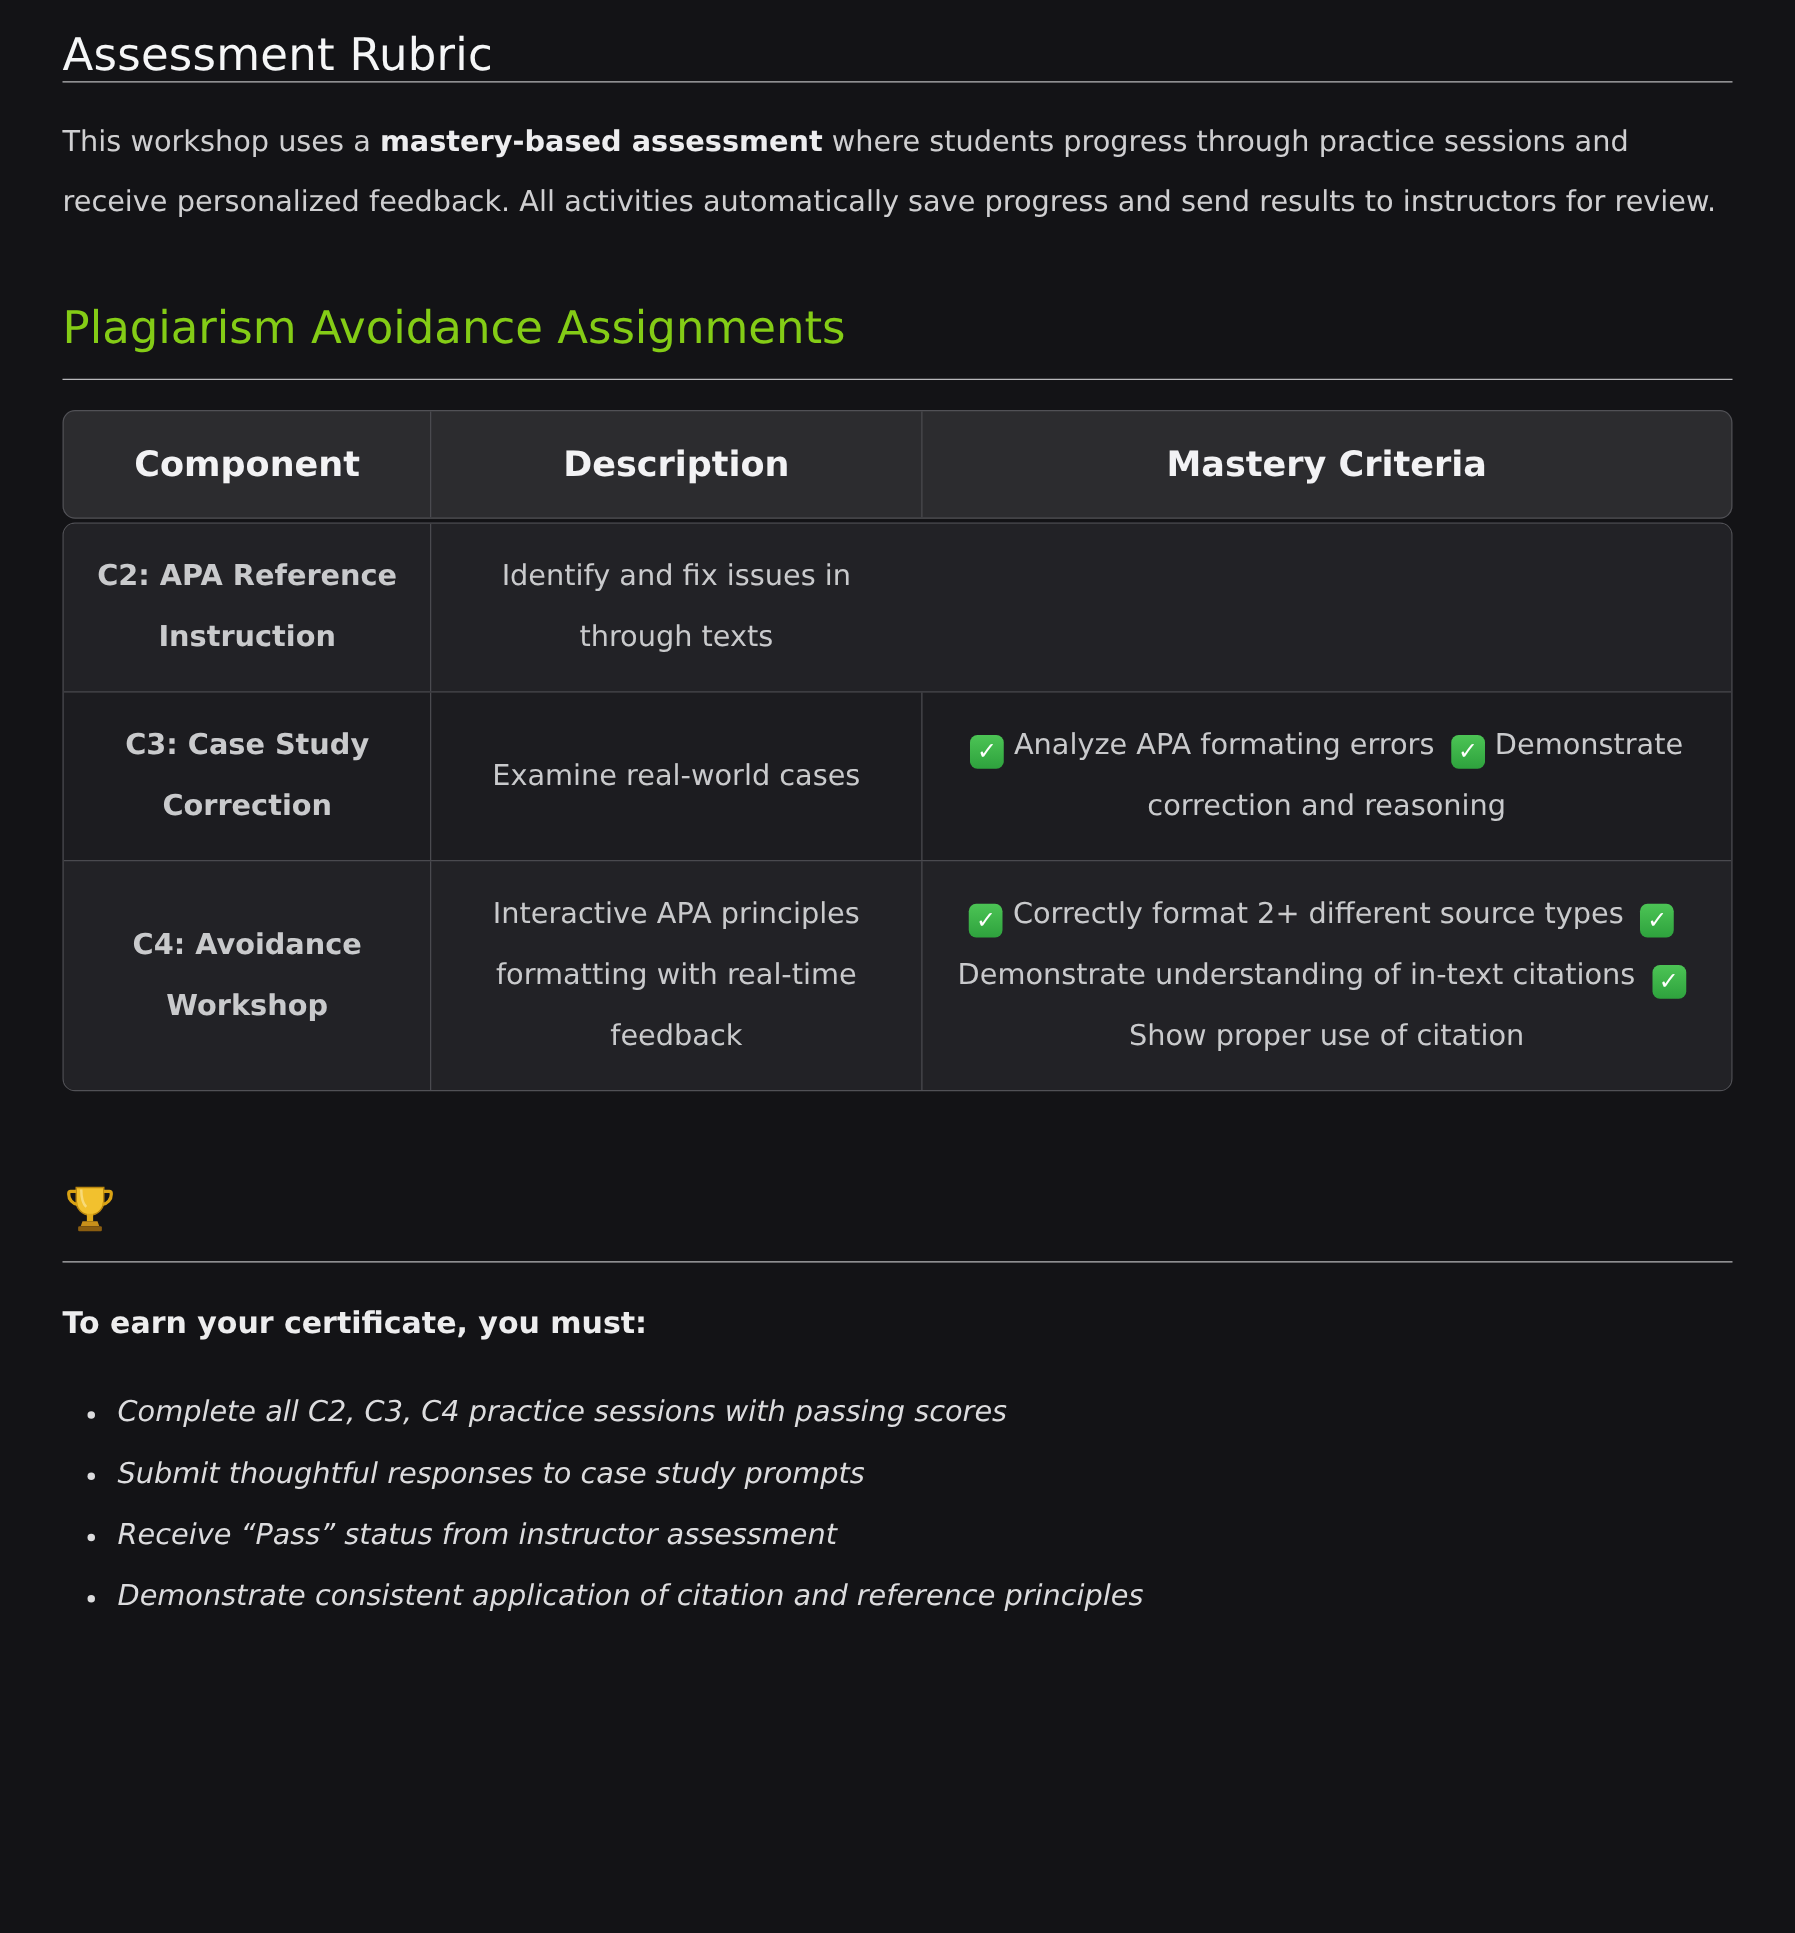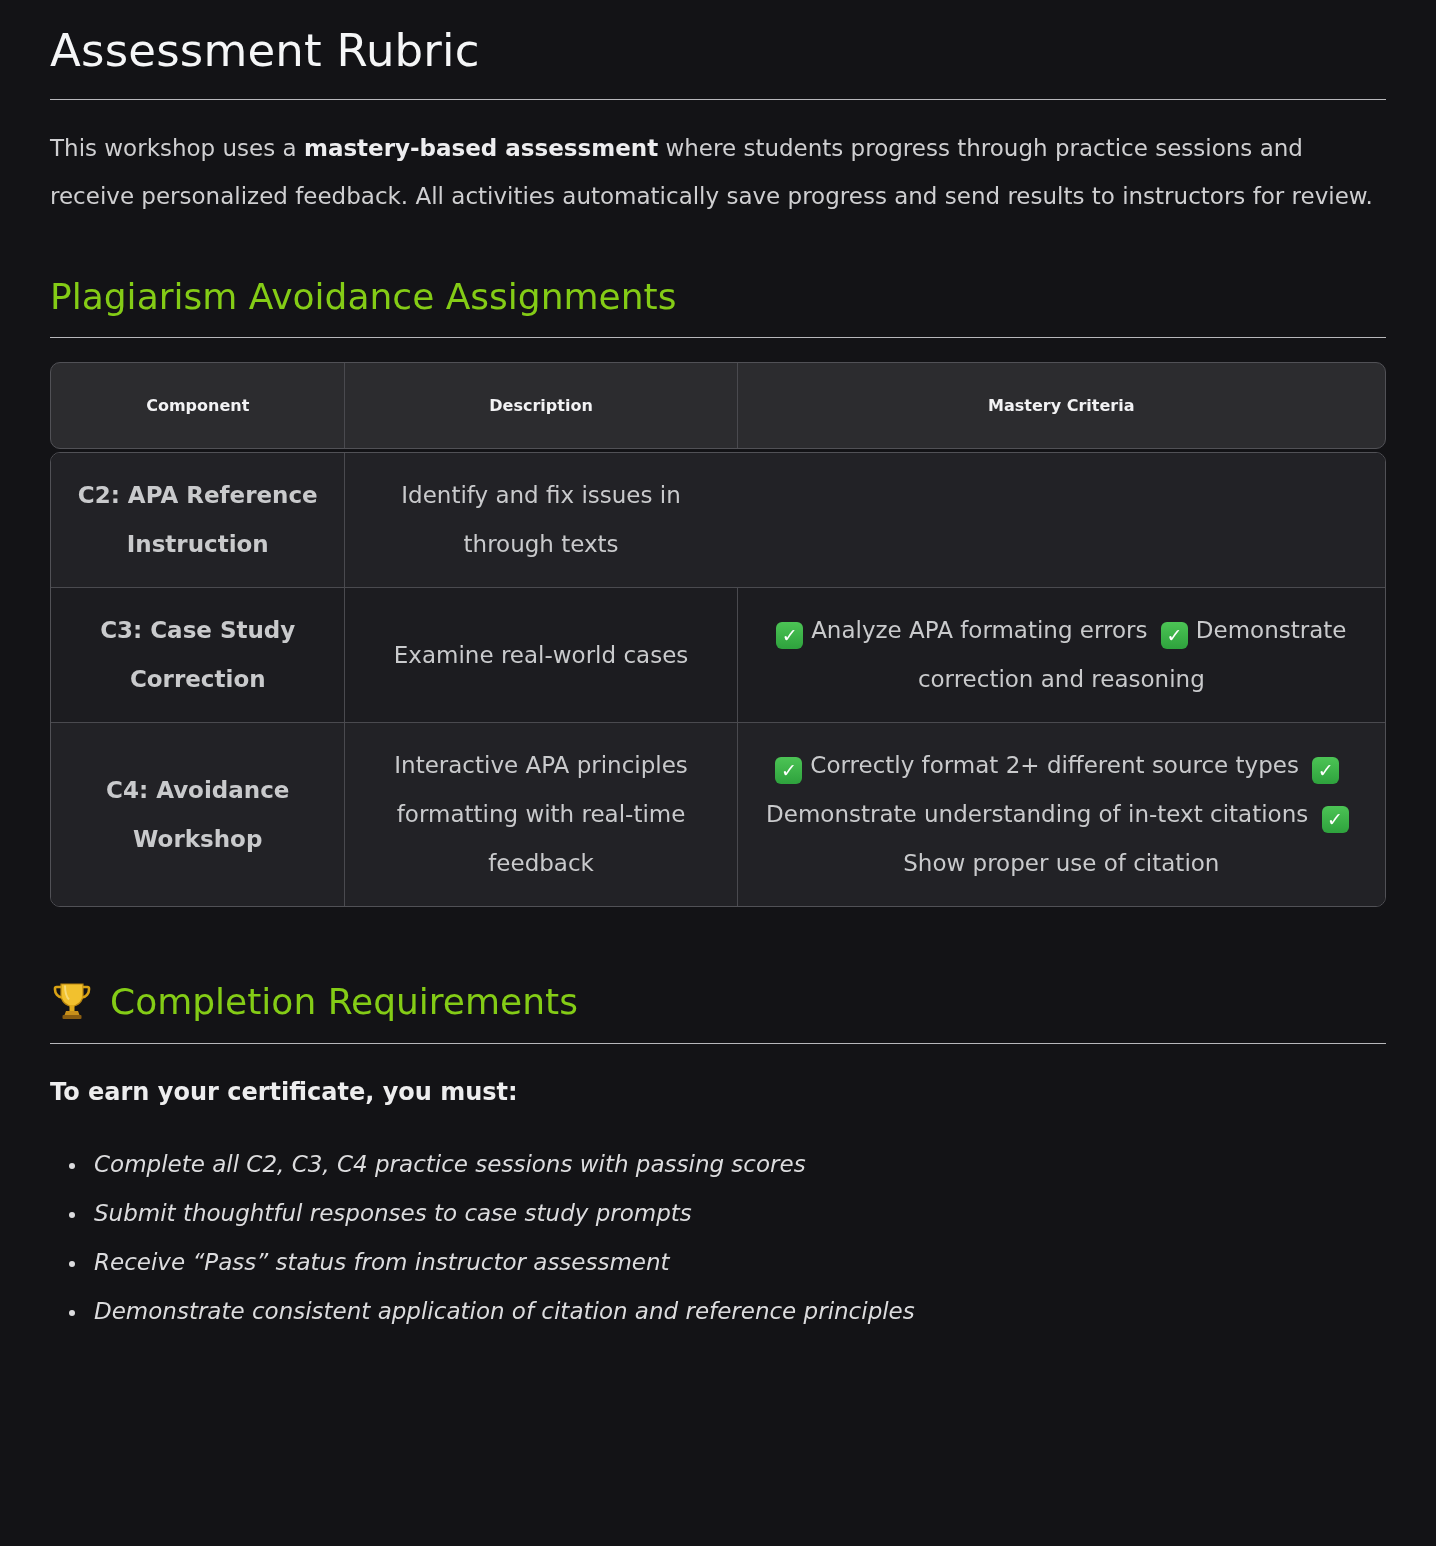--- a/index.html
+++ b/index.html
@@ -5,25 +5,24 @@
   * { margin: 0; padding: 0; box-sizing: border-box; }
   html, body { background: #131316; }
   body {
     width: 1436px;
     min-height: 1546px;
     font-family: "DejaVu Sans", "Liberation Sans", sans-serif;
     color: #cfcfd1;
     padding: 24px 50px 40px 50px;
   }
   .page-title {
-    font-size: 45px;
+    font-size: 36px;
     font-weight: 500;
     color: #f5f6f7;
     letter-spacing: 0.2px;
-    margin-bottom: 22px;
   }
   hr.rule {
     border: none;
     border-top: 1px solid #d6d6d8;
     opacity: 0.85;
     margin: 0 0 24px 0;
   }
   .intro {
     font-size: 23px;
     line-height: 48px;
@@ -49,21 +48,21 @@
   .tbl-head {
     display: grid;
     grid-template-columns: 22% 29.4% 48.6%;
     background: #2c2c2f;
     border: 1px solid #515156;
     border-radius: 10px;
     overflow: hidden;
   }
   .tbl-head .th {
     padding: 18px 16px;
-    font-size: 16px;
+    font-size: 28px;
     font-weight: 700;
     color: #f2f2f4;
     text-align: center;
     line-height: 49px;
   }
   .tbl-head .th + .th { border-left: 1px solid #4a4a4f; }
   .tbl-body {
     margin-top: 3px;
     border: 1px solid #515156;
     border-radius: 10px;
@@ -196,21 +195,20 @@
     <svg width="44" height="44" viewBox="0 0 44 44" aria-hidden="true">
       <path d="M11 5 h22 v11 a11 11 0 0 1 -22 0 z" fill="#f2c12e" stroke="#b9860f" stroke-width="1.2"></path>
       <path d="M11 8 h-4.5 a1.5 1.5 0 0 0 -1.5 1.5 v1 a8 8 0 0 0 7 8" fill="none" stroke="#d9a214" stroke-width="2.6"></path>
       <path d="M33 8 h4.5 a1.5 1.5 0 0 1 1.5 1.5 v1 a8 8 0 0 1 -7 8" fill="none" stroke="#d9a214" stroke-width="2.6"></path>
       <path d="M15 6.5 q0 10 4 14" stroke="#f9e08a" stroke-width="2" fill="none" opacity="0.8"></path>
       <rect x="19.5" y="26" width="5" height="6" fill="#e0ab1b"></rect>
       <path d="M16 32 h12 l1.5 4 h-15 z" fill="#c8901a"></path>
       <rect x="12.5" y="36" width="19" height="4" rx="1" fill="#8a5d10"></rect>
     </svg>
   </span>
-  <span>Completion Requirements</span>
 </h2>
 <hr class="rule">
 
 <p class="lead">To earn your certificate, you must:</p>
 
 <ul class="req-list">
   <li>Complete all C2, C3, C4 practice sessions with passing scores</li>
   <li>Submit thoughtful responses to case study prompts</li>
   <li>Receive “Pass” status from instructor assessment</li>
   <li>Demonstrate consistent application of citation and reference principles</li>

